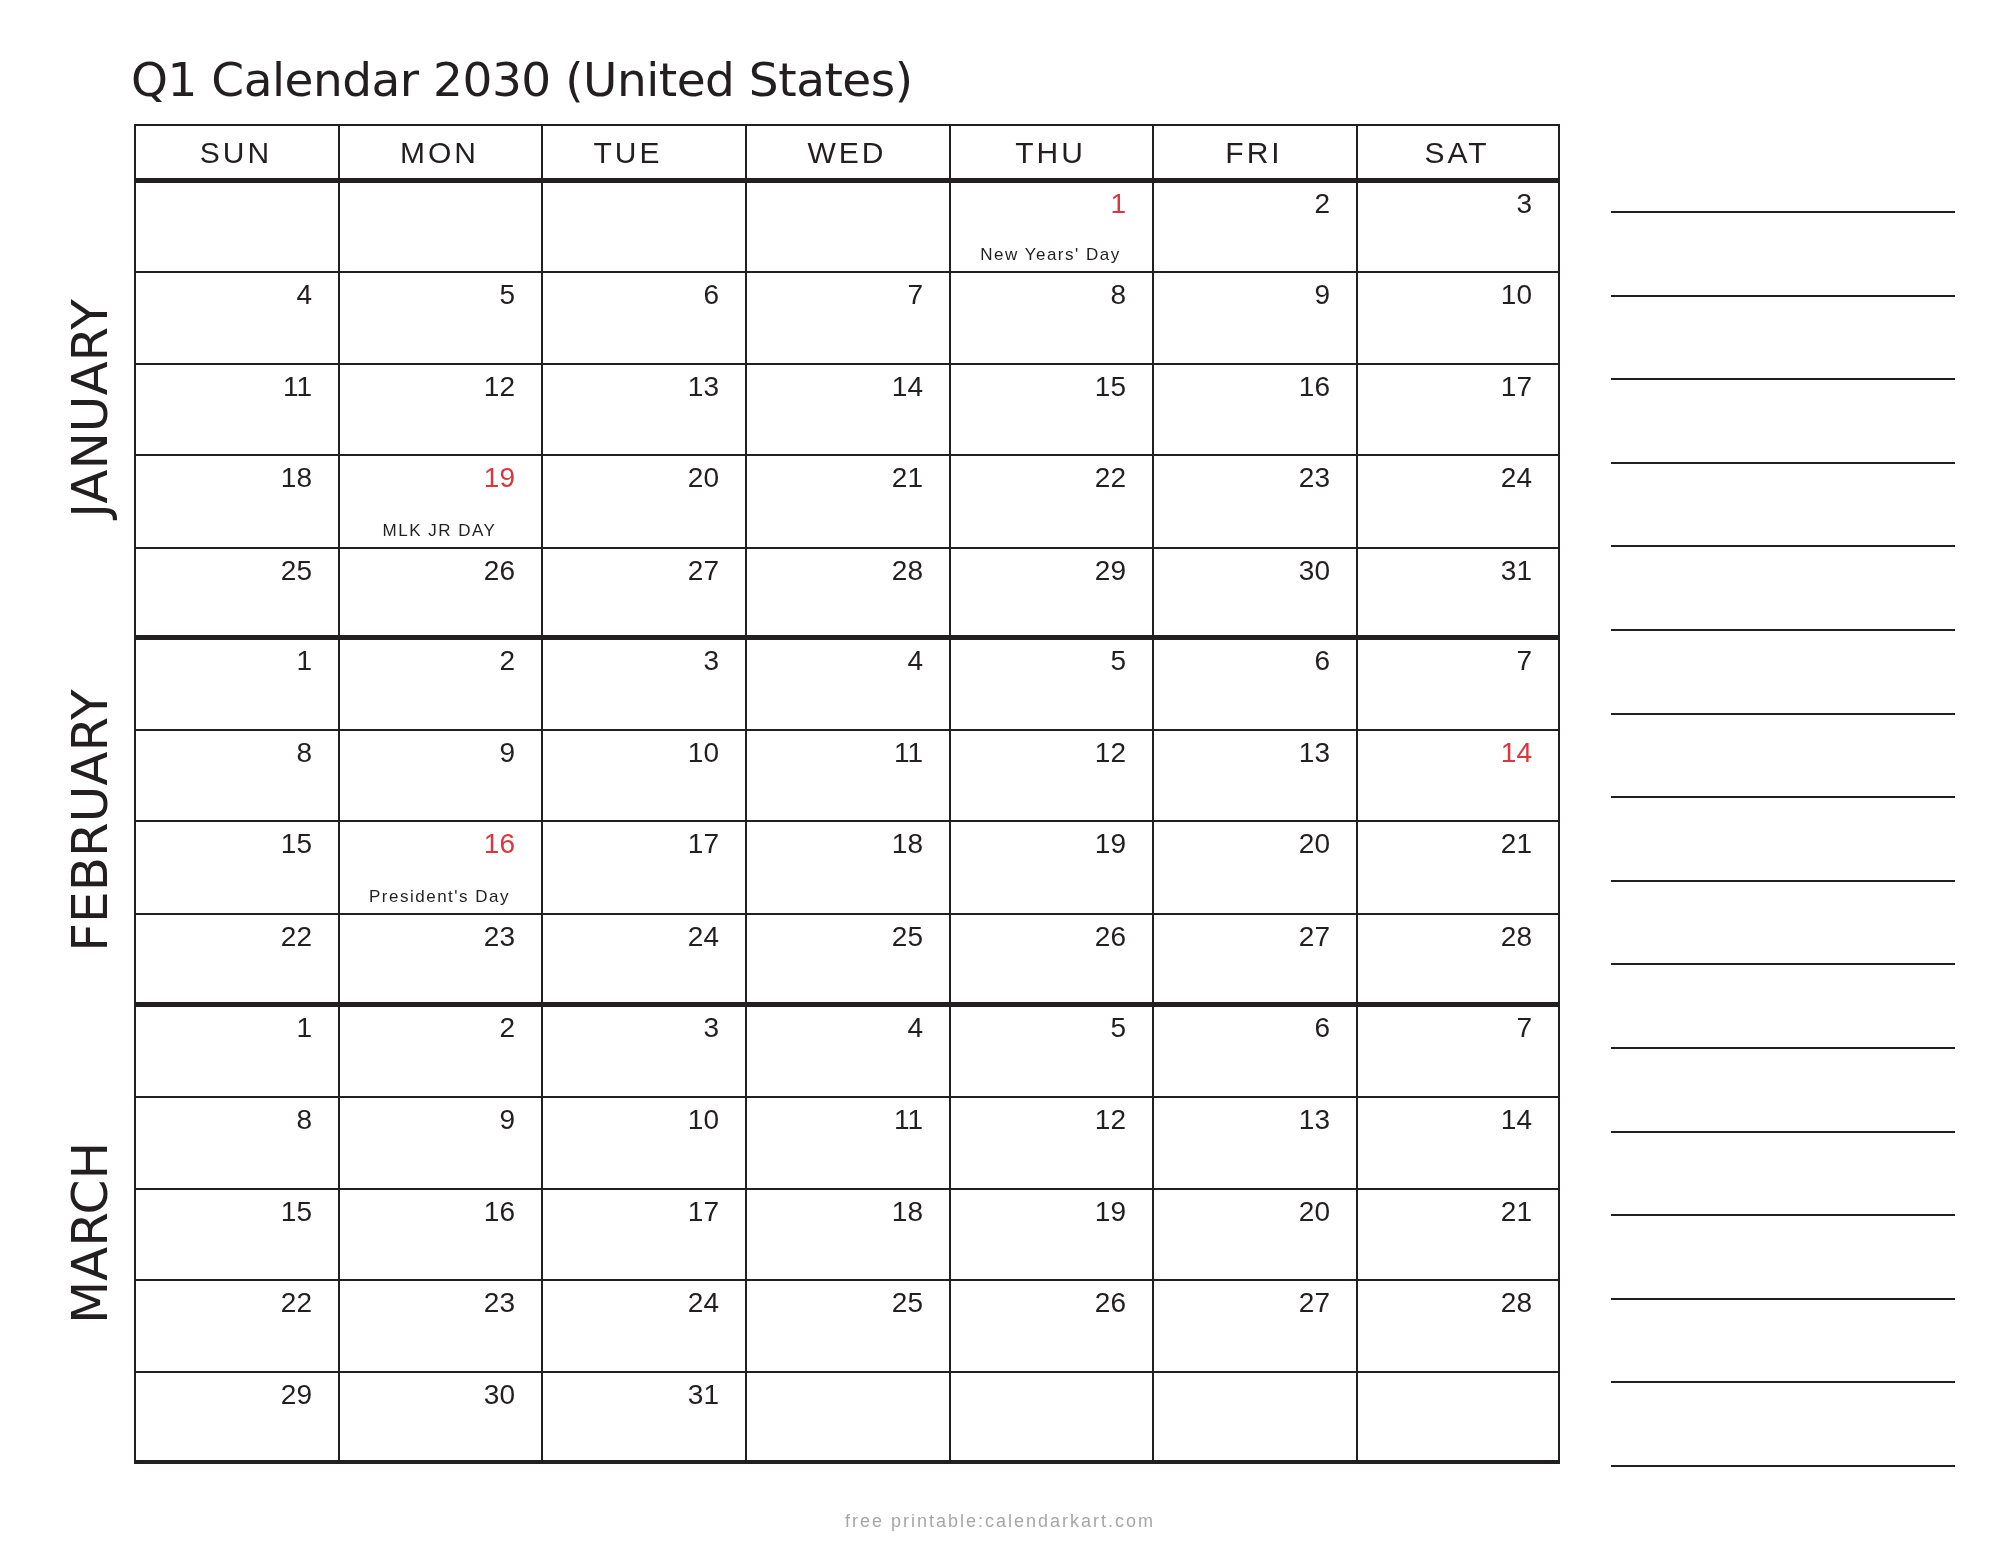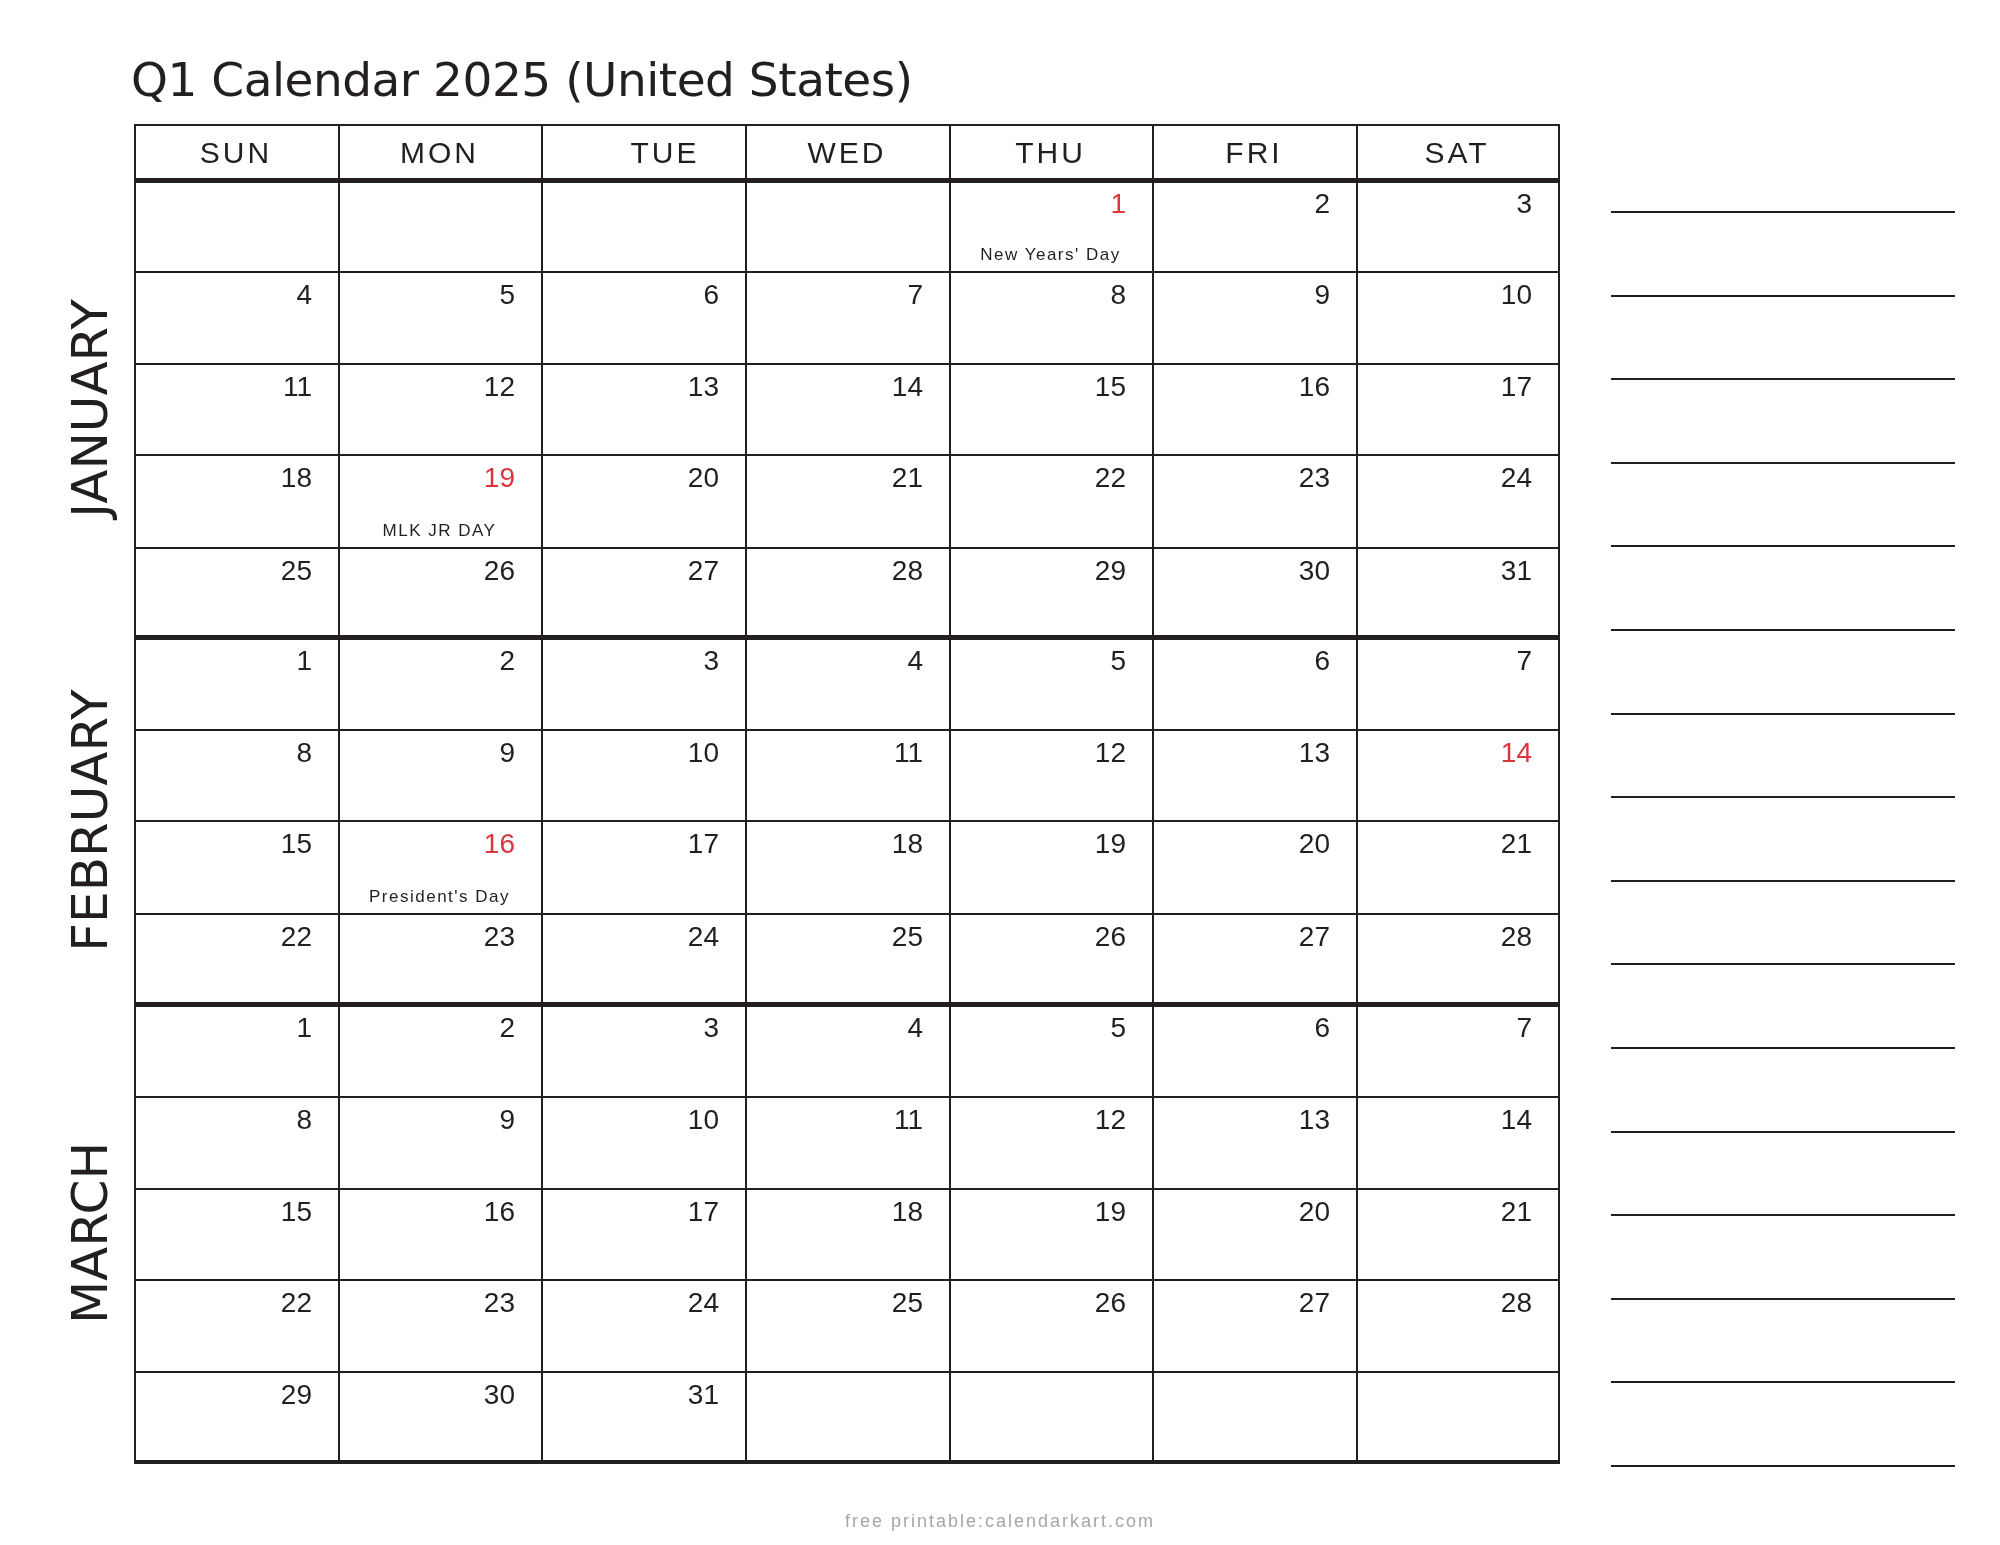--- a/index.html
+++ b/index.html
@@ -14,35 +14,35 @@
   .daynum { position:absolute; right:26px; top:8px; font-size:28px; color:#231f20; }
   .daynum.red { color:#d9363e; }
   .holiday { position:absolute; left:0; right:0; bottom:6px; text-align:center; font-size:17px; letter-spacing:1.5px; color:#231f20; white-space:nowrap; }
   .month { position:absolute; left:0; width:180px; font-family:"DejaVu Sans", sans-serif; font-size:50px; color:#231f20; transform-origin:0 0; transform:rotate(-90deg); white-space:nowrap; text-align:center; letter-spacing:0px; }
   .note { position:absolute; left:1611px; width:344px; height:2px; background:#231f20; }
   .footer { position:absolute; left:0; width:2000px; top:1511px; text-align:center; font-size:18px; letter-spacing:2px; color:#a6a6a6; }
 </style>
 </head>
 <body>
 
-<div class="title">Q1 Calendar 2025 (United States)</div>
+<div class="title">Q1 Calendar 2030 (United States)</div>
 
 <div class="grid" id="grid">
     <div class="hline" style="top: 0px;"></div>
     <div class="vline" style="left: 0px;"></div>
     <div class="vline" style="left: 204px;"></div>
     <div class="vline" style="left: 407px;"></div>
     <div class="vline" style="left: 611px;"></div>
     <div class="vline" style="left: 815px;"></div>
     <div class="vline" style="left: 1018px;"></div>
     <div class="vline" style="left: 1222px;"></div>
     <div class="vline" style="left: 1424px;"></div>
     <div class="wd" style="left: 0px; width: 204px;">SUN</div>
     <div class="wd" style="left: 204px; width: 203px;">MON</div>
-    <div class="wd" style="left: 429px; width: 204px;">TUE</div>
+    <div class="wd" style="left: 392px; width: 204px;">TUE</div>
     <div class="wd" style="left: 611px; width: 204px;">WED</div>
     <div class="wd" style="left: 815px; width: 203px;">THU</div>
     <div class="wd" style="left: 1018px; width: 204px;">FRI</div>
     <div class="wd" style="left: 1222px; width: 202px;">SAT</div>
     <div class="hline thick" style="top: 54px;"></div>
     <div class="hline" style="top: 147px;"></div>
     <div class="hline" style="top: 239px;"></div>
     <div class="hline" style="top: 330px;"></div>
     <div class="hline" style="top: 423px;"></div>
     <div class="hline" style="top: 513px;"></div>

